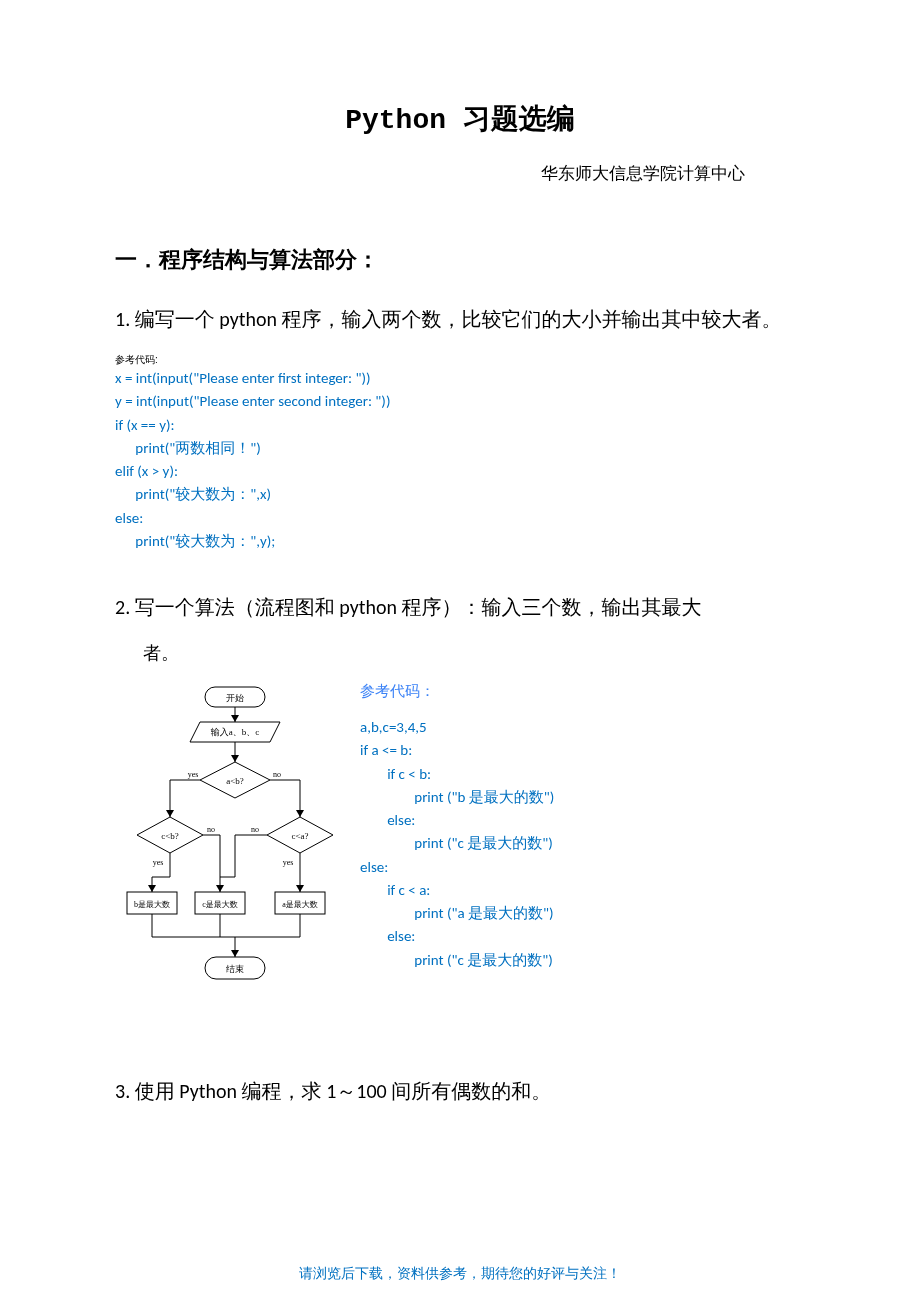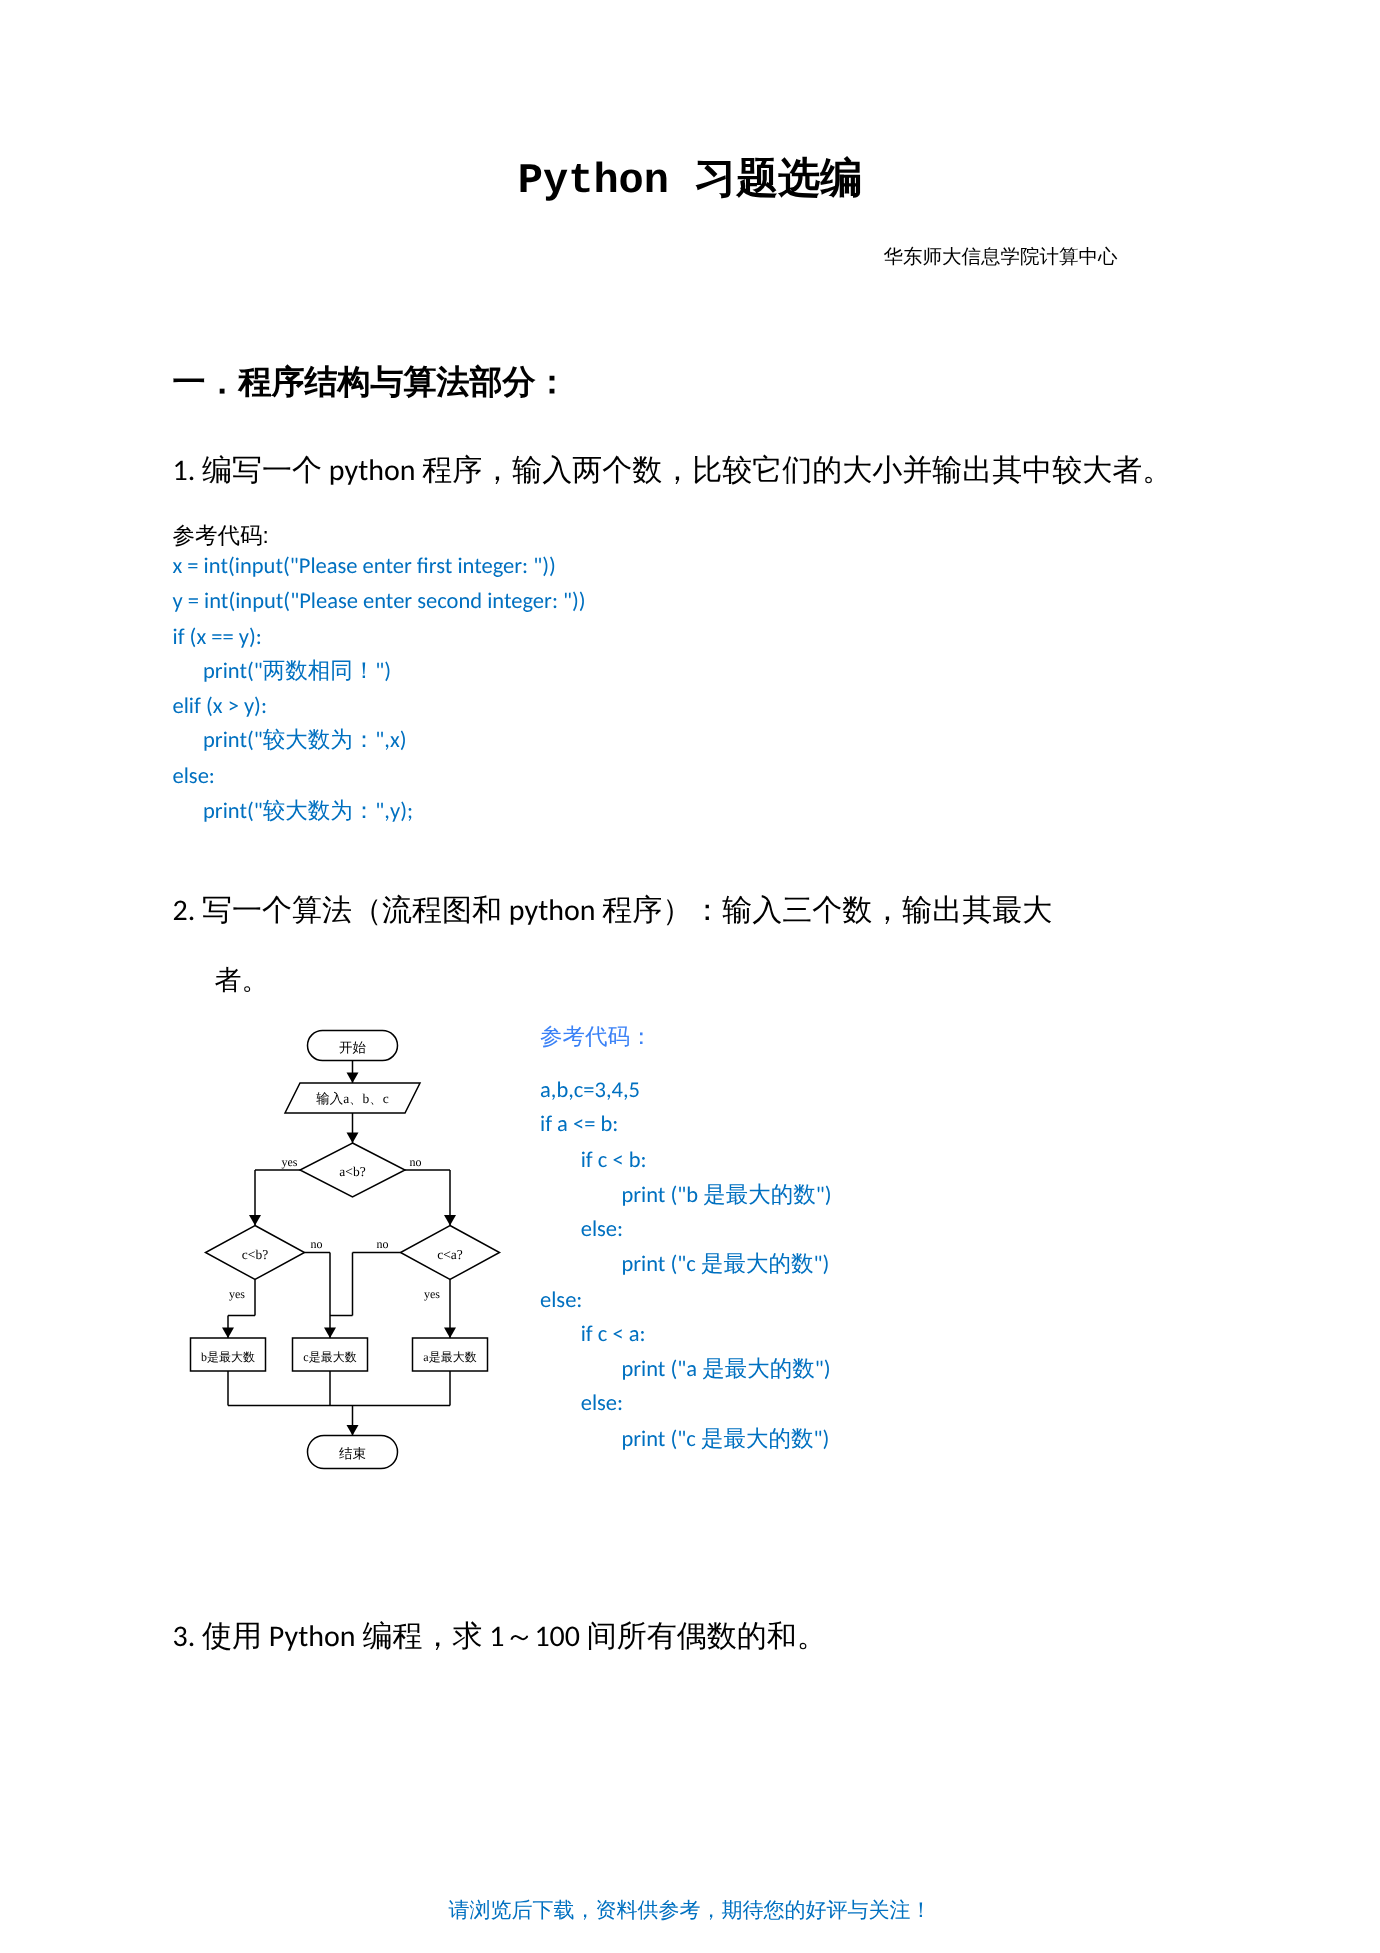--- a/index.html
+++ b/index.html
@@ -18,21 +18,21 @@
   }
   .title {
     font-family: "Courier New", "SimHei", monospace;
     font-size: 28px;
     font-weight: bold;
     text-align: center;
     margin-bottom: 24px;
   }
   .subtitle {
     font-family: Liberation Serif, serif;
-    font-size: 13px;
+    font-size: 17px;
     text-align: right;
     padding-right: 60px;
     margin-bottom: 60px;
   }
   .section-heading {
     font-family: Liberation Sans, sans-serif;
     font-size: 22px;
     font-weight: bold;
     margin-bottom: 20px;
   }
@@ -43,21 +43,21 @@
     margin-bottom: 10px;
   }
   .problem-indent {
     padding-left: 28px;
     font-family: "SimSun", serif;
     font-size: 18px;
     margin-bottom: 12px;
   }
   .code-label {
     font-family: Liberation Sans, sans-serif;
-    font-size: 15px;
+    font-size: 10px;
     color: #000;
     margin-top: 10px;
   }
   .code-block {
     font-family: "Calibri", "Courier New", "SimSun", monospace;
     font-size: 15px;
     color: #0070C0;
     line-height: 1.55;
     white-space: pre;
     margin-bottom: 30px;

